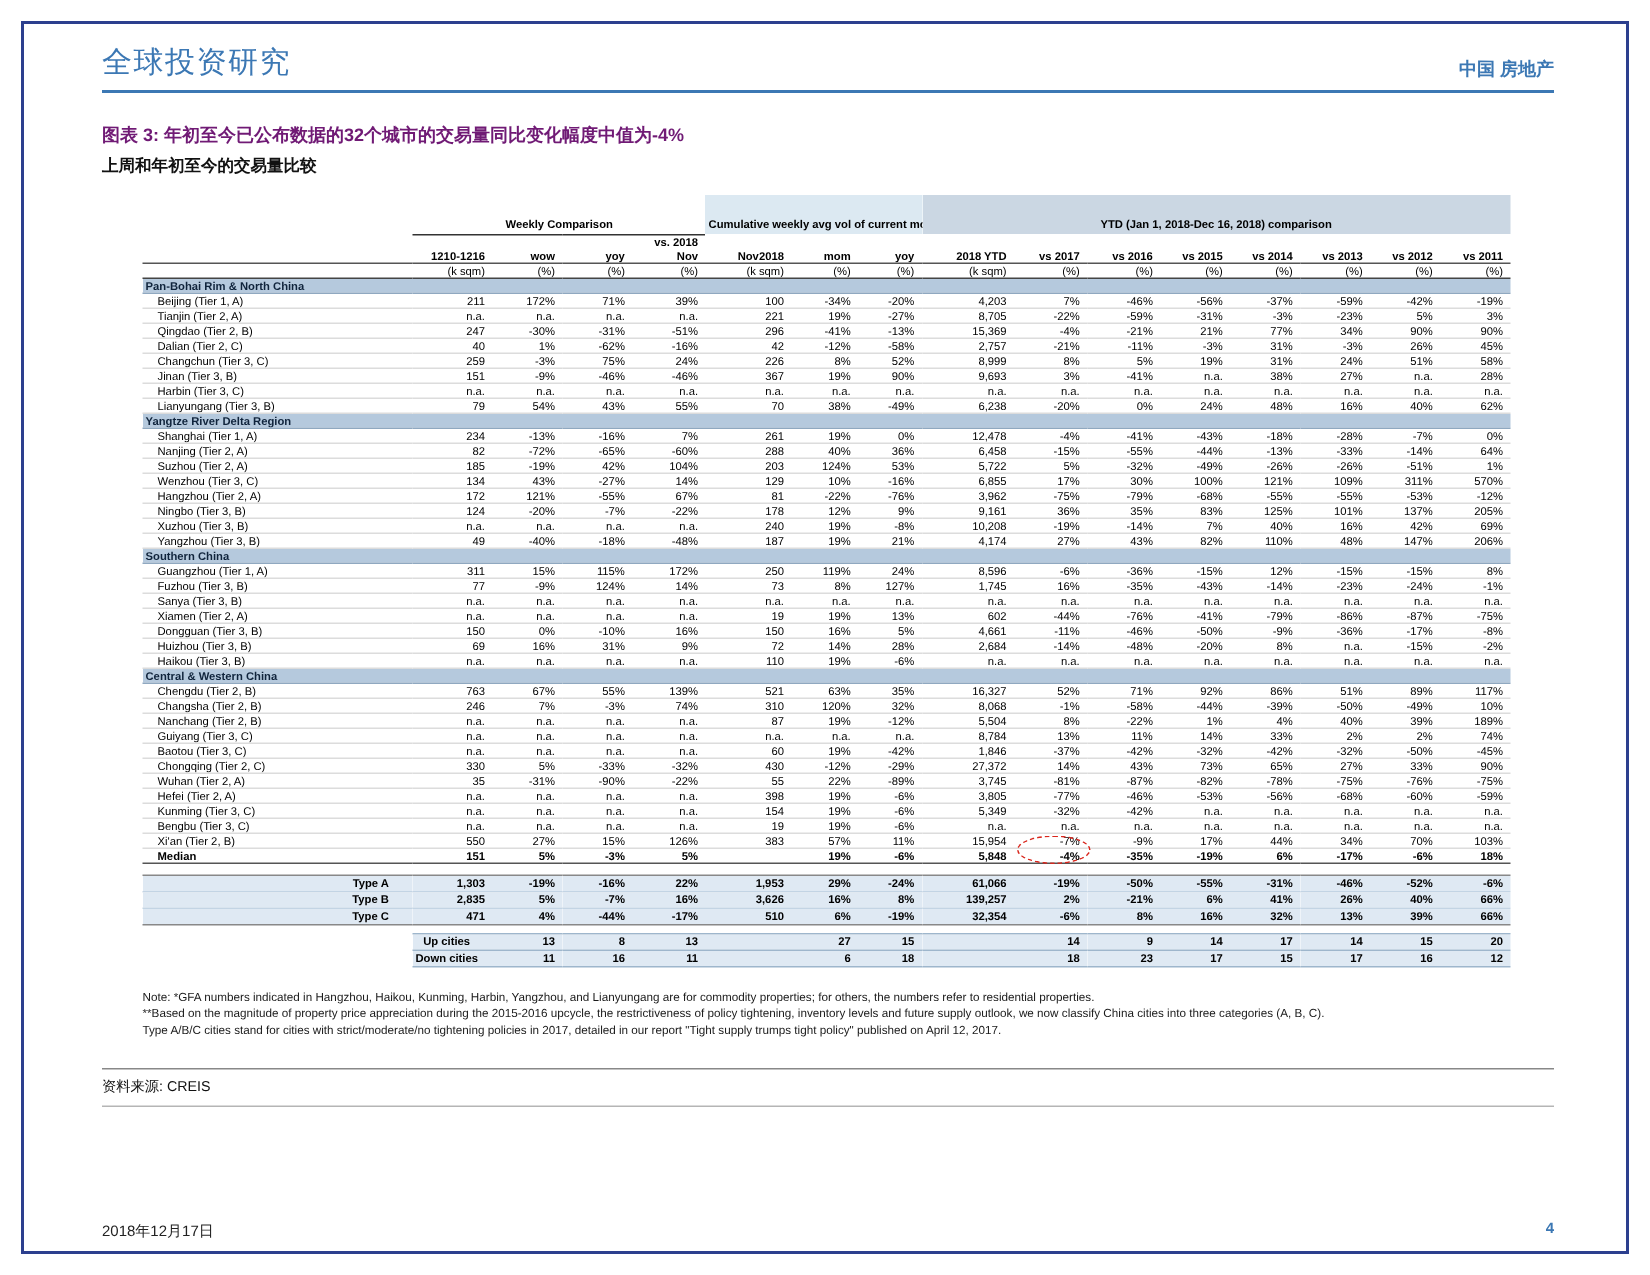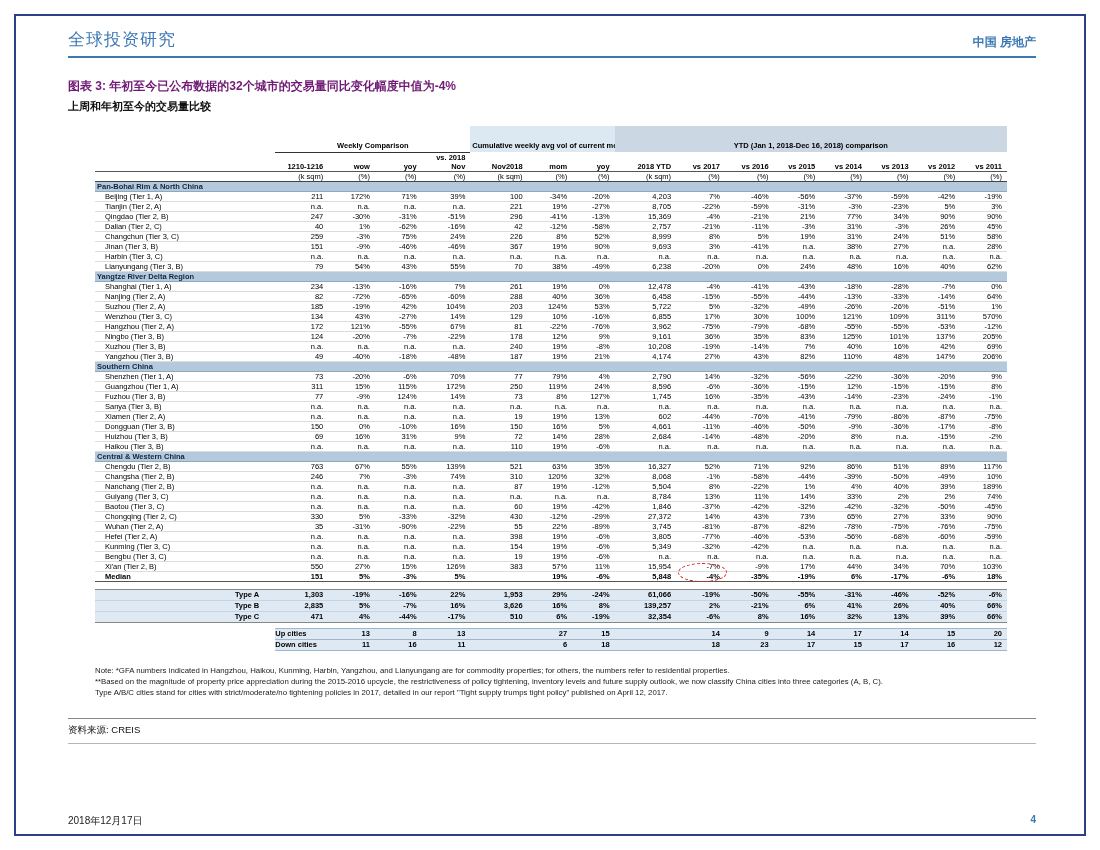--- a/index.html
+++ b/index.html
@@ -4,21 +4,21 @@
 <style>
   * { box-sizing: border-box; margin: 0; padding: 0; }
   html,body { width: 1100px; height: 850px; background: #ffffff;
     font-family: "Liberation Sans", "DejaVu Sans", sans-serif; color:#000; }
   .page { position: relative; width: 1100px; height: 850px; overflow: hidden; background:#fff; }
   .frame { position: absolute; inset: 14px; border: 2px solid #2c3f8e; pointer-events: none; }
   .content { position: absolute; left: 68px; right: 64px; top: 28px; }
 
   .hdr { display: flex; justify-content: space-between; align-items: flex-end;
          border-bottom: 2px solid #3c78b4; padding-bottom: 5px; }
-  .hdr-left { color: #3c78b4; font-size: 17px; letter-spacing: 1px; }
+  .hdr-left { color: #3c78b4; font-size: 20px; letter-spacing: 1px; }
   .hdr-right { color: #3c78b4; font-size: 12px; font-weight: bold; }
 
   .titles { margin-top: 20px; }
   .title1 { font-size: 12px; font-weight: bold; color: #701a75; }
   .title2 { font-size: 11px; font-weight: bold; color: #111; margin-top: 4px; }
 
   .table-wrap { margin: 12px 0 0 27px; width: 912px; }
   table { border-collapse: collapse; table-layout: fixed; width: 100%; font-size: 7.5px; }
   th, td { padding: 0 5px 0 0; text-align: right; height: 10px; line-height: 9px;
            white-space: nowrap; overflow: hidden; font-weight: normal; }
@@ -45,21 +45,21 @@
   tr.spacer.s2 td { height: 6px; }
 
   tr.type td { background: #dfe9f3; font-weight: bold; border-bottom: 1px solid #c3d4e4; height: 11px; }
   tr.type td.tlabel { text-align: right; padding-right: 16px; margin-top: 16px; }
   tr.t-first td { border-top: 1px solid #888; }
   tr.t-last td { border-bottom: 1px solid #888; }
 
   tr.ud td { background: #dfe9f3; font-weight: bold; border-top: 1px solid #9eb6cc;
              border-bottom: 1px solid #9eb6cc; height: 11px; }
   tr.ud td.blank { background: #fff; border: none; }
-  tr.ud td.udlabel { text-align: left; padding-right: 8px; }
+  tr.ud td.udlabel { text-align: center; padding-right: 8px; }
 
   .notes { margin: 14px 0 0 27px; font-size: 7.8px; line-height: 11px; color: #1a1a1a; }
   .source { margin-top: 20px; border-top: 1px solid #888; border-bottom: 1px solid #b5b5b5;
             padding: 5px 0 6px; font-size: 9.5px; color: #111; }
 
   .footer { position: absolute; left: 68px; right: 64px; bottom: 22px;
             display: flex; justify-content: space-between; font-size: 10px; color: #222; }
   .pagenum { color: #3c78b4; font-weight: bold; }
 </style>
 </head>
@@ -435,38 +435,20 @@
               <td>82%</td>
               <td>110%</td>
               <td>48%</td>
               <td>147%</td>
               <td>206%</td>
             </tr>
             <tr class="region">
               <td colspan="16">Southern China</td>
             </tr>
             <tr class="d">
-              <td class="city">Shenzhen (Tier 1, A)</td>
-              <td>73</td>
-              <td>-20%</td>
-              <td>-6%</td>
-              <td>70%</td>
-              <td>77</td>
-              <td>79%</td>
-              <td>4%</td>
-              <td>2,790</td>
-              <td>14%</td>
-              <td>-32%</td>
-              <td>-56%</td>
-              <td>-22%</td>
-              <td>-36%</td>
-              <td>-20%</td>
-              <td>9%</td>
-            </tr>
-            <tr class="d">
               <td class="city">Guangzhou (Tier 1, A)</td>
               <td>311</td>
               <td>15%</td>
               <td>115%</td>
               <td>172%</td>
               <td>250</td>
               <td>119%</td>
               <td>24%</td>
               <td>8,596</td>
               <td>-6%</td>

